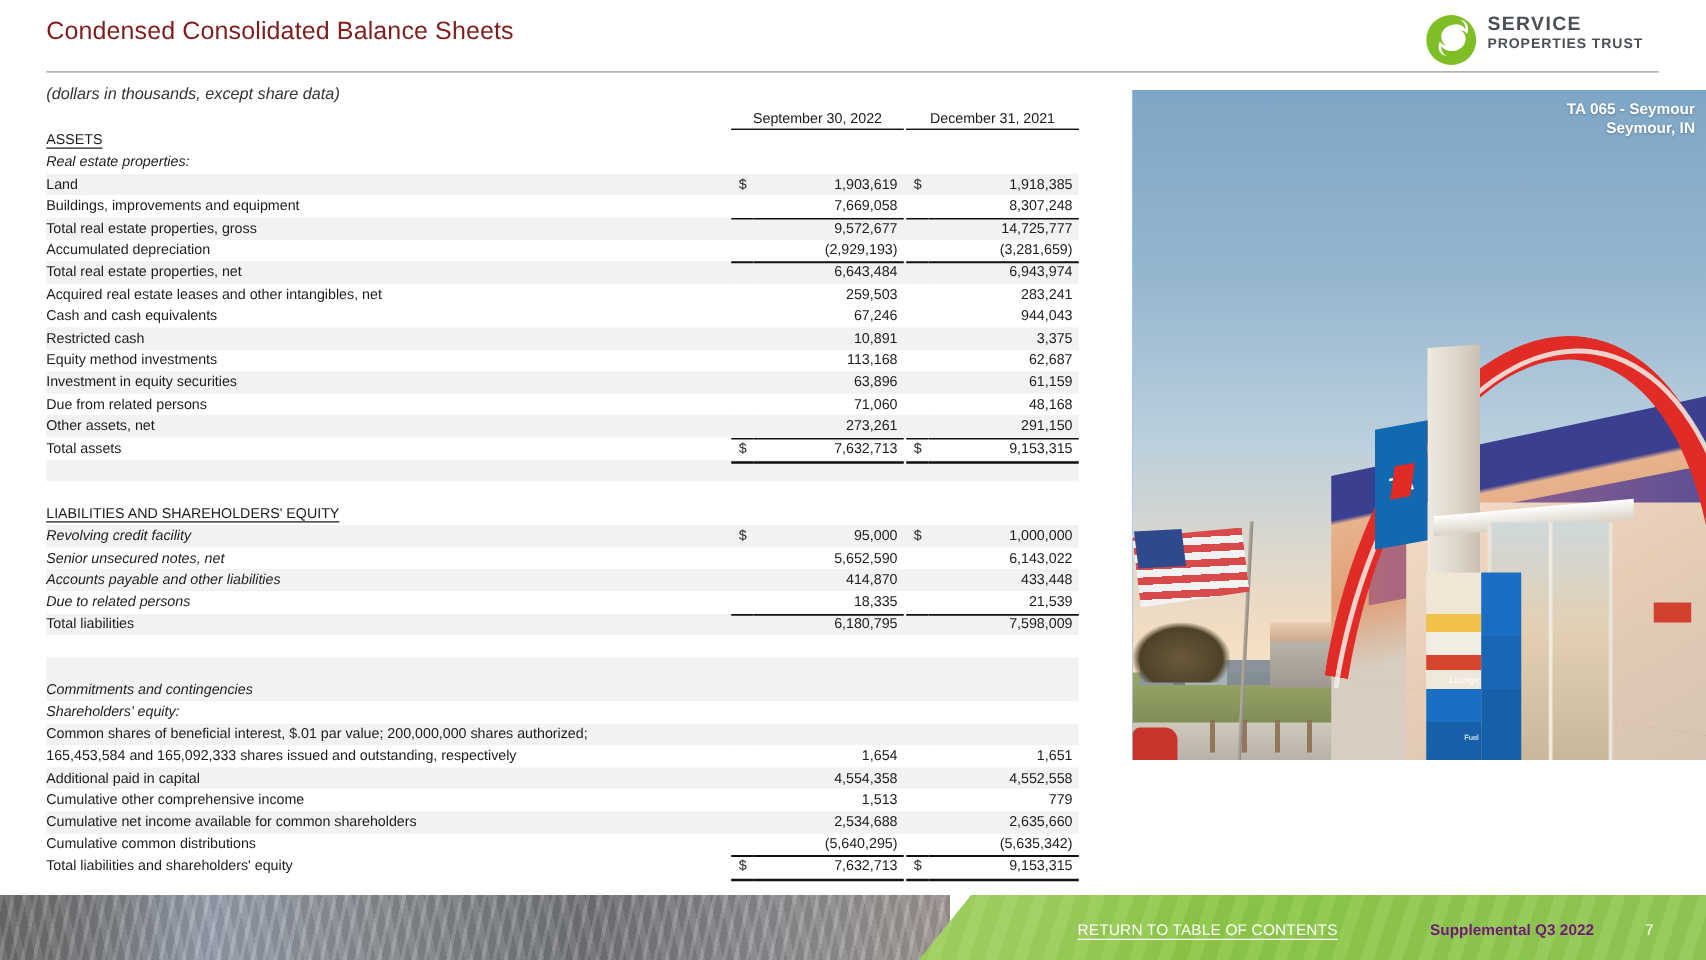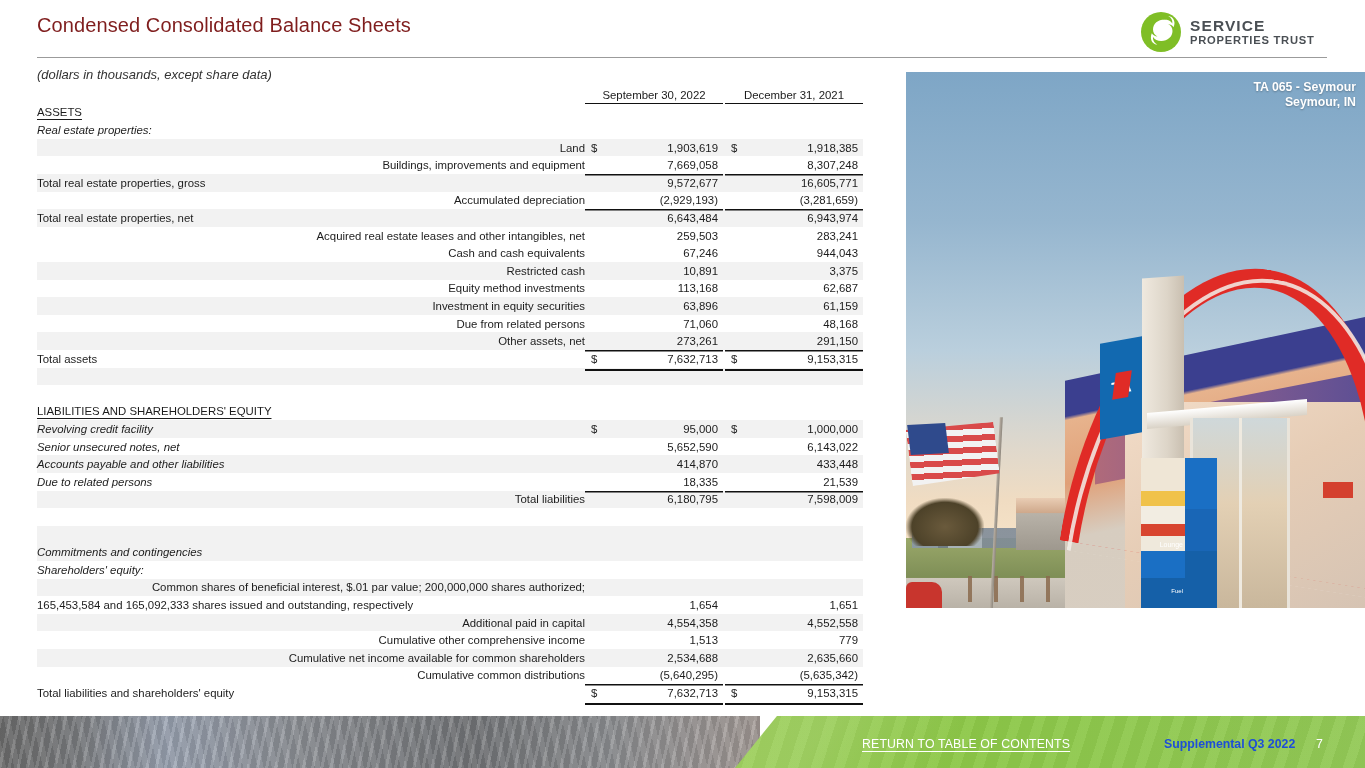--- a/index.html
+++ b/index.html
@@ -20,21 +20,21 @@
   .title-rule {
     position: absolute; left: 37px; top: 57px; width: 1290px; height: 1px;
     background: #9b9b9b;
   }
   .subtitle {
     position: absolute; left: 37px; top: 67px;
     font-size: 13px; font-style: italic; color: #333; white-space: nowrap;
   }
 
   
-  .logo-wrap { position: absolute; left: 1141px; top: 12px; display:flex; align-items:center; gap:9px; }
+  .logo-wrap { position: absolute; left: 1141px; top: 12px; display:flex; gap:9px; }
   .logo-mark { width: 40px; height: 40px; position: relative; }
   .logo-text { line-height: 1.08; }
   .logo-line1 { font-size: 15.5px; font-weight: 700; color: #4a4f54; letter-spacing: 1.1px; }
   .logo-line2 { font-size: 11.2px; font-weight: 700; color: #4a4f54; letter-spacing: 0.75px; }
 
   
   .fin-table {
     position: absolute; left: 37px; top: 86px;
     width: 826px; border-collapse: collapse;
     font-size: 11.4px; color: #1c1c1c;
@@ -43,21 +43,21 @@
   .fin-table tr.shade { background: #f2f2f2; }
 
   td.lbl { width: 548px; }
   td.cur1, td.cur2 { width: 18px; text-align: left; padding-left: 6px; }
   td.num1, td.num2 { width: 120px; text-align: right; padding-right: 5px; }
   td.gap { width: 2px; }
 
   
   .i0 { padding-left: 3px; }
   .i1 { padding-left: 24px; font-style: italic; }
-  .i2 { padding-left: 32px; text-align: right; }
+  .i2 { padding-left: 32px; }
   .i3 { padding-left: 42px; }
   .i4 { padding-left: 57px; }
 
   .u-head { text-decoration: underline; text-underline-offset: 2.5px; }
 
   
   .rule-top { box-shadow: inset 0 1.6px 0 0 #111; }
   .dblbot { position: relative; }
   .dblbot::after {
     content:""; position:absolute; left:0; right:0; bottom:-3px; height:1.6px; background:#111;
@@ -200,21 +200,21 @@
       linear-gradient(118deg, rgba(255,255,255,.16) 0 14%, rgba(255,255,255,0) 36%),
       repeating-linear-gradient(108deg, rgba(255,255,255,.05) 0 10px, rgba(0,0,0,.03) 10px 22px),
       linear-gradient(100deg,#8cc63f 0%, #8dc84a 45%, #93c957 100%);
     clip-path: polygon(42px 0, 100% 0, 100% 100%, 0 100%);
   }
   .footer-link {
     position:absolute; left:862px; top:737px; font-size:12.3px; color:#ffffff;
     text-decoration: underline; text-underline-offset:2.5px; letter-spacing:.15px;
   }
   .footer-supp {
-    position:absolute; left:1144px; top:737px; font-size:12.3px; color:#1d4ed8; font-weight:700;margin-left:20px;
+    position:absolute; left:1144px; top:737px; font-size:12.3px; color:#701a75; font-weight:700;
   }
   .footer-page {
     position:absolute; left:1316px; top:737px; font-size:12.3px; color:#ffffff;
   }
 </style>
 </head>
 <body>
 
 <div class="slide">
 
@@ -276,21 +276,21 @@
           <td class="gap"></td>
           <td class="cur2"></td>
           <td class="num2">8,307,248</td>
         </tr>
         <tr class="shade">
           <td class="lbl i3">Total real estate properties, gross</td>
           <td class="cur1 rule-top"></td>
           <td class="num1 rule-top">9,572,677</td>
           <td class="gap"></td>
           <td class="cur2 rule-top"></td>
-          <td class="num2 rule-top">16,605,771</td>
+          <td class="num2 rule-top">14,725,777</td>
         </tr>
         <tr>
           <td class="lbl i2">Accumulated depreciation</td>
           <td class="cur1"></td>
           <td class="num1">(2,929,193)</td>
           <td class="gap"></td>
           <td class="cur2"></td>
           <td class="num2">(3,281,659)</td>
         </tr>
         <tr class="shade">

